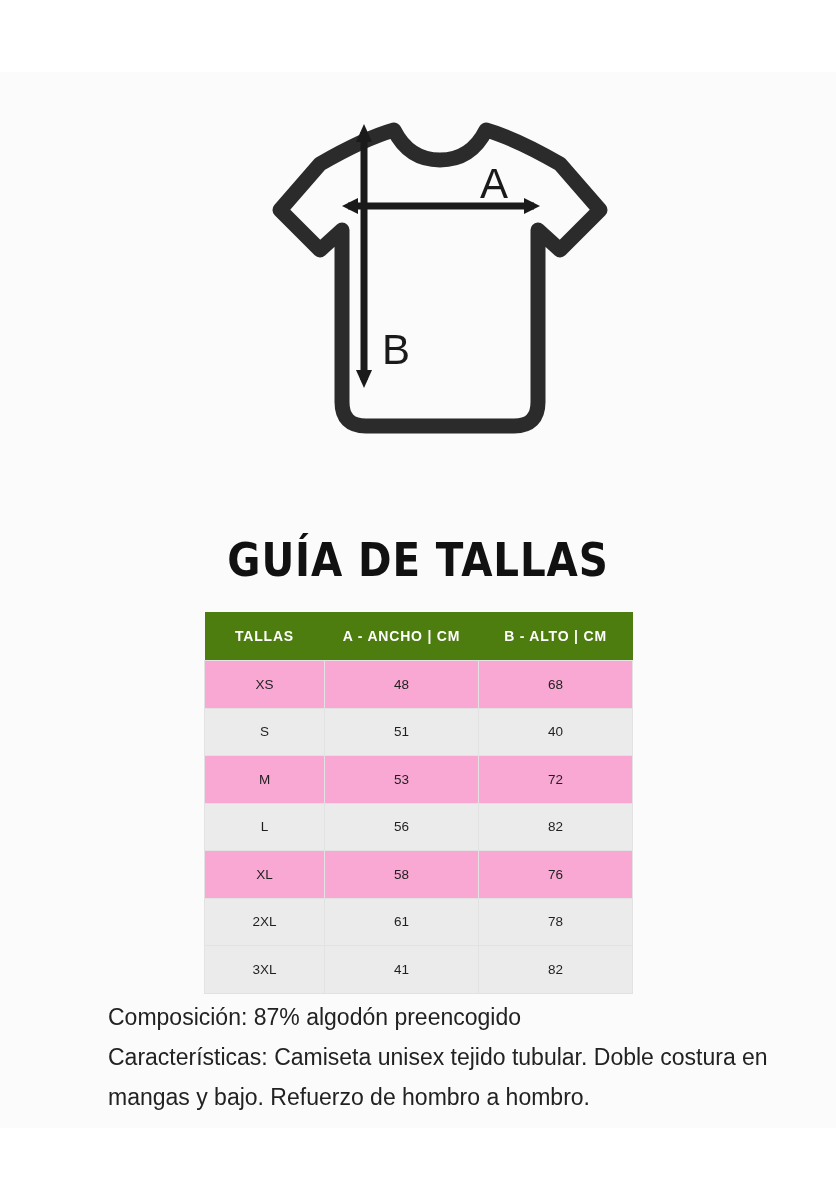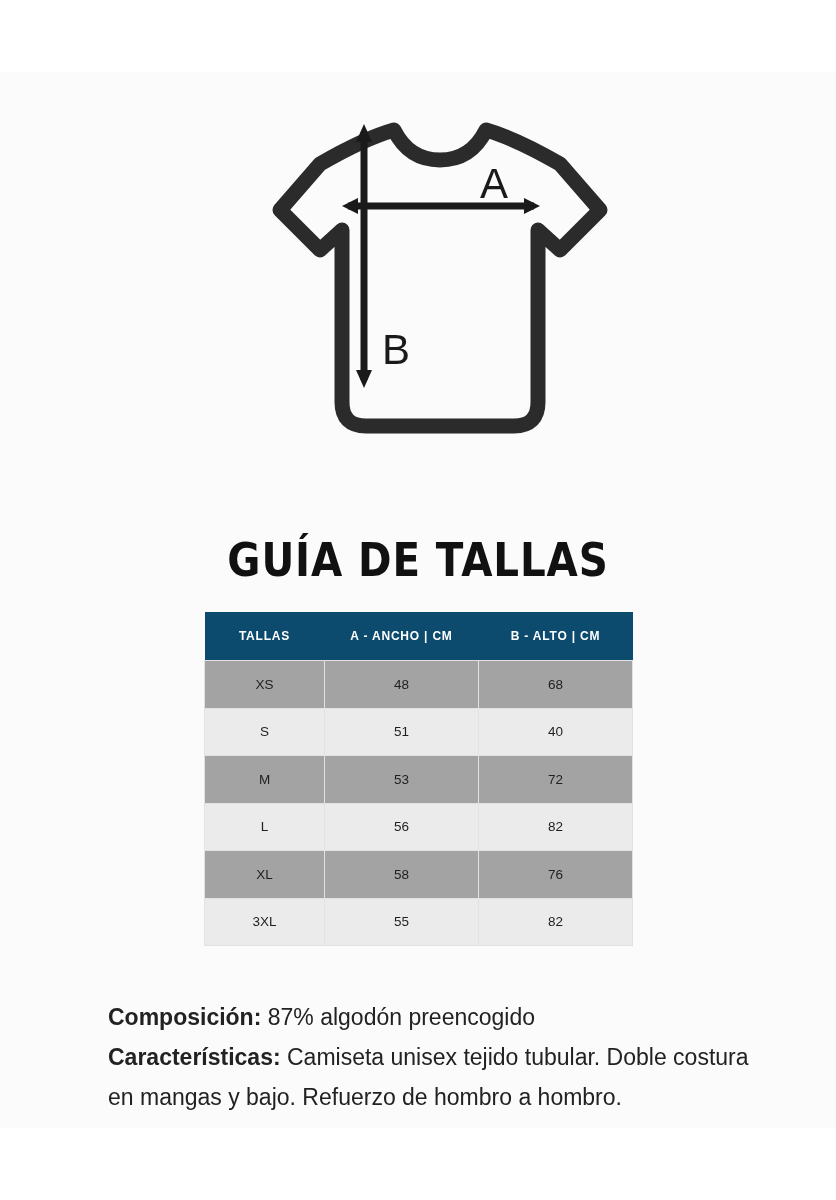--- a/index.html
+++ b/index.html
@@ -66,56 +66,56 @@
     left: 204px;
     top: 540px;
     width: 428px;
   }
   table.size-table {
     border-collapse: collapse;
     width: 428px;
     table-layout: fixed;
   }
   table.size-table th {
-    background: #0c4a6e;
+    background: #4d7c0f;
     color: #ffffff;
-    font-size: 12px;
+    font-size: 14px;
     font-weight: bold;
     letter-spacing: 0.8px;
     height: 46px;
     text-align: center;
     border: none;
   }
   table.size-table td {
     height: 44.5px;
     text-align: center;
     font-size: 13.5px;
     color: #1f1f1f;
     border: 1px solid #e2e2e2;
-    background: #a3a3a3;
+    background: #f9a8d4;
   }
   table.size-table tr.alt td {
     background: #ebebeb;
   }
   table.size-table col.c1 { width: 120px; }
   table.size-table col.c2 { width: 154px; }
   table.size-table col.c3 { width: 154px; }
 
   
   .desc {
     position: absolute;
     left: 108px;
     top: 925px;
     width: 660px;
     font-size: 23px;
     line-height: 40px;
     color: #222222;
   }
   .desc b {
-    font-weight: bold;
+    font-weight: normal;
   }
 </style>
 </head>
 <body>
 
 <div class="page">
   <div class="sheet">
 
     <div class="shirt-wrap">
       <svg class="shirt-svg" width="420" height="360" viewBox="0 0 420 360">
@@ -171,22 +171,27 @@
             <td>L</td>
             <td>56</td>
             <td>82</td>
           </tr>
           <tr>
             <td>XL</td>
             <td>58</td>
             <td>76</td>
           </tr>
           <tr class="alt">
+            <td>2XL</td>
+            <td>61</td>
+            <td>78</td>
+          </tr>
+          <tr class="alt">
             <td>3XL</td>
-            <td>55</td>
+            <td>41</td>
             <td>82</td>
           </tr>
         </tbody>
       </table>
     </div>
 
     <div class="desc">
       <span><b>Composición:</b><span> 87% algodón preencogido</span></span><br>
       <span><b>Características:</b><span> Camiseta unisex tejido tubular. Doble costura en mangas y bajo. Refuerzo de hombro a hombro.</span></span>
     </div>

